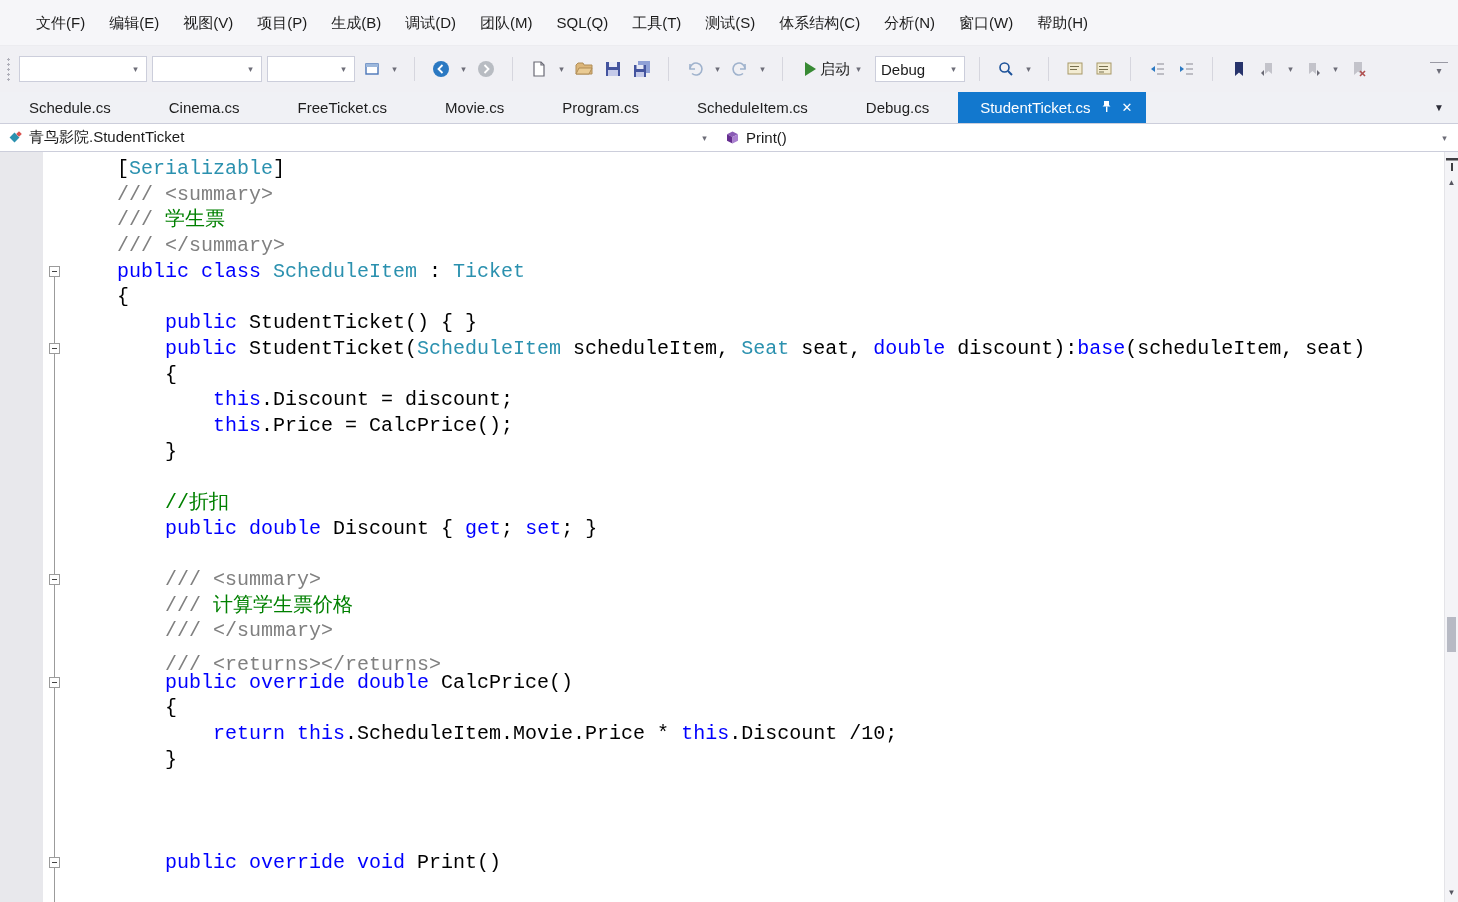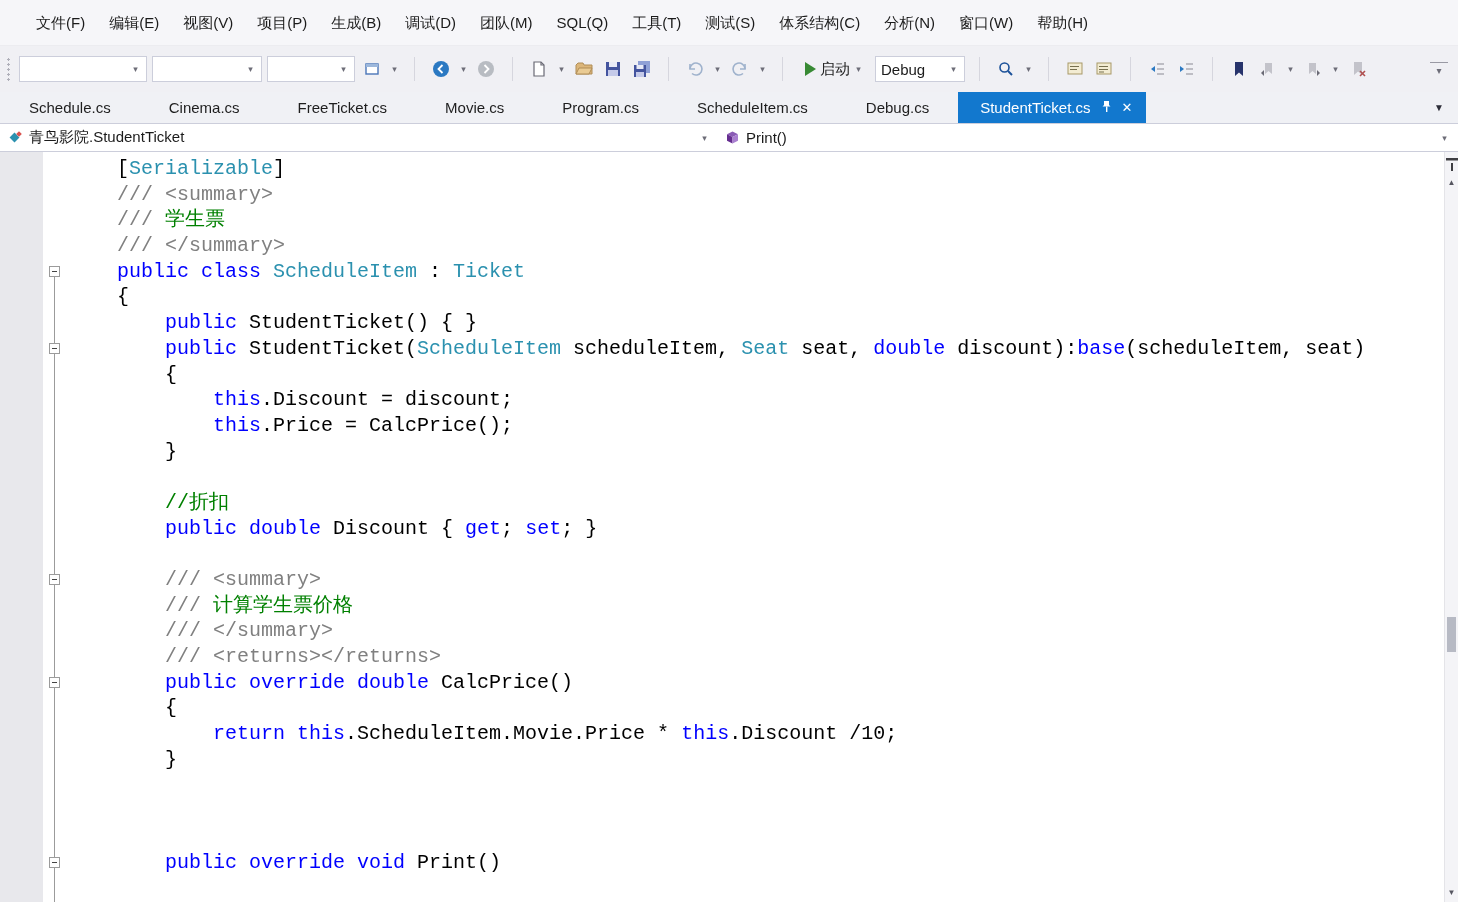--- a/index.html
+++ b/index.html
@@ -388,21 +388,21 @@
         <div class="code-row">
           <span class="fold-cell"></span>
           <span class="line-text" style="padding-left: calc(8ch + 4px);"><span class="tk-d">/// </span><span class="tk-c">计算学生票价格</span></span>
         </div>
         <div class="code-row">
           <span class="fold-cell"></span>
           <span class="line-text" style="padding-left: calc(8ch + 4px);"><span class="tk-d">/// &lt;/summary&gt;</span></span>
         </div>
         <div class="code-row">
           <span class="fold-cell"></span>
-          <span class="line-text" style="padding-left: calc(8ch + 4px);"><span class="tk-d">/// &lt;returns&gt;&lt;/returns&gt;</span></span>
+          <span class="line-text" style="padding-left: calc(8ch + 4px); margin-top: 8px;"><span class="tk-d">/// &lt;returns&gt;&lt;/returns&gt;</span></span>
         </div>
         <div class="code-row">
           <span class="fold-cell">
             <span class="fold-box"></span>
           </span>
           <span class="line-text" style="padding-left: calc(8ch + 4px);"><span class="tk-k">public</span><span class="tk-p"> </span><span class="tk-k">override</span><span class="tk-p"> </span><span class="tk-k">double</span><span class="tk-p"> CalcPrice()</span></span>
         </div>
         <div class="code-row">
           <span class="fold-cell"></span>
           <span class="line-text" style="padding-left: calc(8ch + 4px);"><span class="tk-p">{</span></span>

